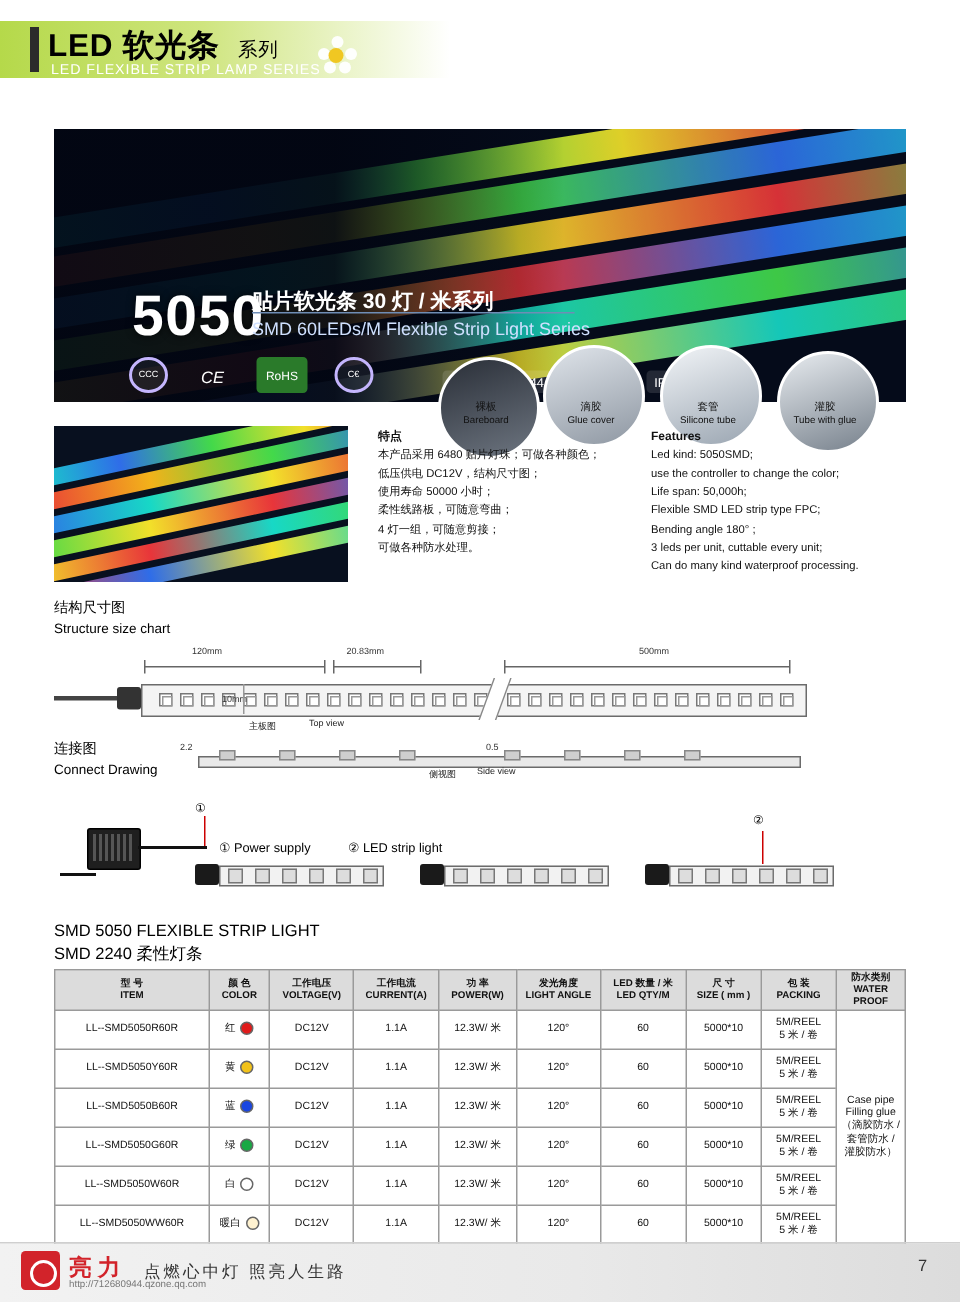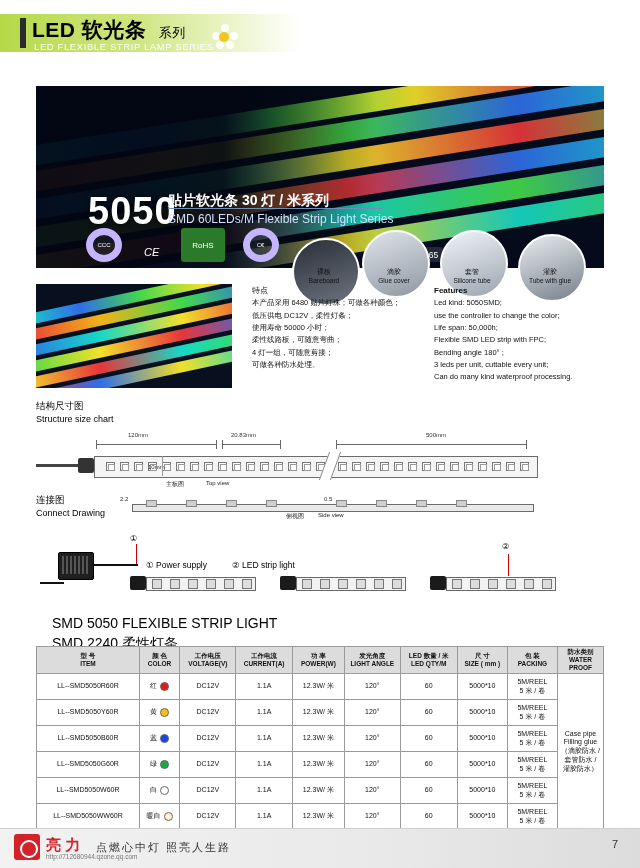--- a/index.html
+++ b/index.html
@@ -27,39 +27,39 @@
     background:#050b1a;overflow:hidden;}
   .hero .stripe{position:absolute;left:-40px;width:700px;height:20px;border-radius:10px;
     transform:rotate(-9deg);opacity:.92;filter:blur(.2px);}
   .hero-txt-num{position:absolute;left:52px;top:104px;font-size:38px;font-weight:bold;
     color:#fff;letter-spacing:1px;text-shadow:0 0 6px rgba(0,0,0,.8);}
   .hero-txt-cn{position:absolute;left:132px;top:106px;font-size:14px;color:#fff;font-weight:bold;}
   .hero-txt-en{position:absolute;left:132px;top:126px;font-size:12px;color:#cfe0ff;}
   .hero-rule{position:absolute;left:132px;top:122px;width:215px;height:1px;background:#6f8db5;}
   .certs{position:absolute;left:50px;top:150px;height:26px;display:flex;align-items:flex-end;gap:18px;}
   .cert{height:20px;display:flex;align-items:center;justify-content:center;color:#fff;
-    font-size:8px;border:7px solid #c4b5fd;border-radius:3px;padding:0 4px;background:rgba(255,255,255,.07);}
+    font-size:8px;border:2px solid #c4b5fd;border-radius:3px;padding:0 4px;background:rgba(255,255,255,.07);}
   .cert.round{width:22px;border-radius:50%;padding:0;font-size:6px;}
   .cert.ce{font-size:11px;font-style:italic;border:none;background:none;}
   .cert.rohs{background:#2a7a2a;border-color:#2a7a2a;}
   .cert.ip{font-size:8.5px;border:none;background:rgba(255,255,255,.12);padding:0 5px;height:15px;}
 
   
   .bubble{position:absolute;width:64px;height:64px;border-radius:50%;
     border:2px solid #ffffff;overflow:hidden;background:#123;}
   .bubble-lbl{position:absolute;width:76px;text-align:center;font-size:6.5px;line-height:1.25;color:#111;}
   .bubble-lbl b{font-size:7px;font-weight:normal;}
 
   
   .photo2{position:absolute;left:36px;top:284px;width:196px;height:104px;background:#08101f;overflow:hidden;}
   .photo2 .s{position:absolute;left:-20px;width:250px;height:11px;border-radius:6px;transform:rotate(-12deg);}
 
   
   .feat-cn{position:absolute;left:252px;top:284px;width:170px;font-size:7.5px;line-height:1.65;color:#111;}
-  .feat-cn .t{font-weight:normal;font-size:8px;}
+  .feat-cn .t{font-weight:bold;font-size:8px;}
   .feat-en{position:absolute;left:434px;top:284px;width:180px;font-size:7.5px;line-height:1.65;color:#111;}
   .feat-en .t{font-weight:bold;font-size:8px;}
 
   
   .sec{position:absolute;font-size:9.5px;line-height:1.35;color:#000;}
   .sec .en{font-size:9px;}
 
   
   .draw{position:absolute;left:36px;top:432px;width:568px;height:58px;}
   .dim{position:absolute;font-size:6px;color:#333;}
@@ -72,21 +72,21 @@
   .led:before{content:"";position:absolute;left:1px;top:1px;width:5px;height:5px;
     border:1px solid #999;}
 
   
   .conn{position:absolute;left:36px;top:520px;width:568px;height:80px;}
   .plug{position:absolute;background:#1a1a1a;border-radius:2px;}
   .wire{position:absolute;height:1.5px;background:#111;}
   .cnum{position:absolute;font-size:8px;color:#000;}
 
   
-  .tbl-title{position:absolute;left:52px;top:614px;font-size:14px;line-height:1.4;}
+  .tbl-title{position:absolute;left:36px;top:614px;font-size:11px;line-height:1.4;}
   table{position:absolute;left:36px;top:646px;width:568px;border-collapse:collapse;
     font-size:7px;color:#111;}
   th,td{border:1px solid #9a9a9a;text-align:center;padding:0;height:25px;line-height:1.25;}
   thead th{background:#dcdcdc;height:26px;font-weight:bold;font-size:6.5px;}
   thead th .en{display:block;font-size:6.5px;font-weight:bold;}
   thead th .cn{display:block;font-size:6.5px;font-weight:bold;}
   td.item{font-size:7px;}
   .swatch{display:inline-block;width:7px;height:7px;border-radius:50%;margin-left:3px;
     vertical-align:middle;border:1px solid #666;}
   .two-line span{display:block;}
@@ -184,33 +184,33 @@
     <div class="s" style="top:22px;background:linear-gradient(90deg,#e8353a,#f2b21a,#43d94a,#2f6de8);"></div>
     <div class="s" style="top:38px;background:linear-gradient(90deg,#2f6de8,#17d8c6,#f2e02a,#e8353a);"></div>
     <div class="s" style="top:54px;background:linear-gradient(90deg,#43d94a,#f2e02a,#e8353a,#2f6de8);"></div>
     <div class="s" style="top:70px;background:linear-gradient(90deg,#f2e02a,#e8353a,#17d8c6,#43d94a);"></div>
     <div class="s" style="top:86px;background:linear-gradient(90deg,#e8353a,#2f6de8,#f2e02a,#17d8c6);"></div>
   </div>
 
   <div class="feat-cn">
     <div class="t">特点</div>
     <div>本产品采用 6480 贴片灯珠；可做各种颜色；</div>
-    <div>低压供电 DC12V，柔性灯条；</div>
+    <div>低压供电 DC12V，结构尺寸图；</div>
     <div>使用寿命 50000 小时；</div>
     <div>柔性线路板，可随意弯曲；</div>
     <div>4 灯一组，可随意剪接；</div>
     <div>可做各种防水处理。</div>
   </div>
 
   <div class="feat-en">
     <div class="t">Features</div>
     <div>Led kind: 5050SMD;</div>
     <div>use the controller to change the color;</div>
     <div>Life span: 50,000h;</div>
-    <div>Flexible SMD LED strip with FPC;</div>
+    <div>Flexible SMD LED strip type FPC;</div>
     <div>Bending angle 180° ;</div>
     <div>3 leds per unit, cuttable every unit;</div>
     <div>Can do many kind waterproof processing.</div>
   </div>
 
   <div class="sec" style="left:36px;top:400px;">
     <div>结构尺寸图</div>
     <div class="en">Structure size chart</div>
   </div>
 

